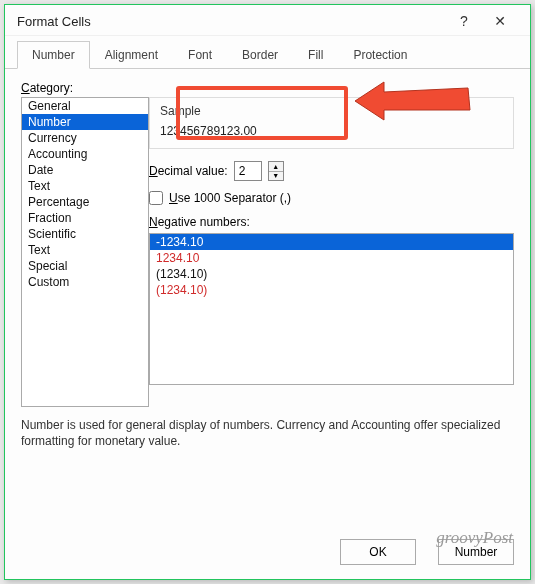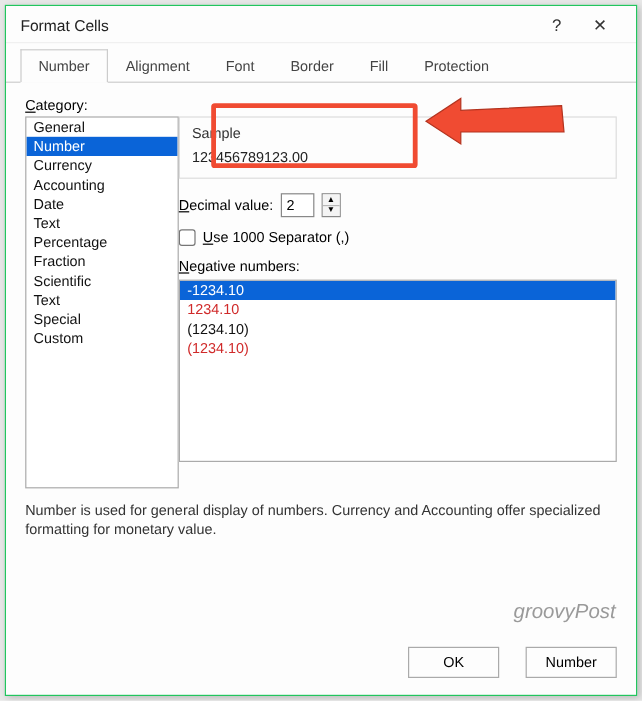--- a/index.html
+++ b/index.html
@@ -171,25 +171,25 @@
       padding: 5px 14px;
       border: 1px solid #aaa;
       background: #fdfdfd;
       font-size: 12px;
       text-align: center;
       cursor: default;
     }
     .watermark {
       position: absolute;
       right: 22px;
-      bottom: 64px;
+      bottom: 36px;
       font-size: 17px;
       color: #9a9a9a;
       font-style: italic;
-      font-family: Liberation Sans, sans-serif;
+      font-family: Liberation Serif, serif;
       pointer-events: none;
     }
     
     .callout-box {
       position: absolute;
       pointer-events: none;
       border: 4px solid #f04b32;
       border-radius: 3px;
     }
     .arrow {

